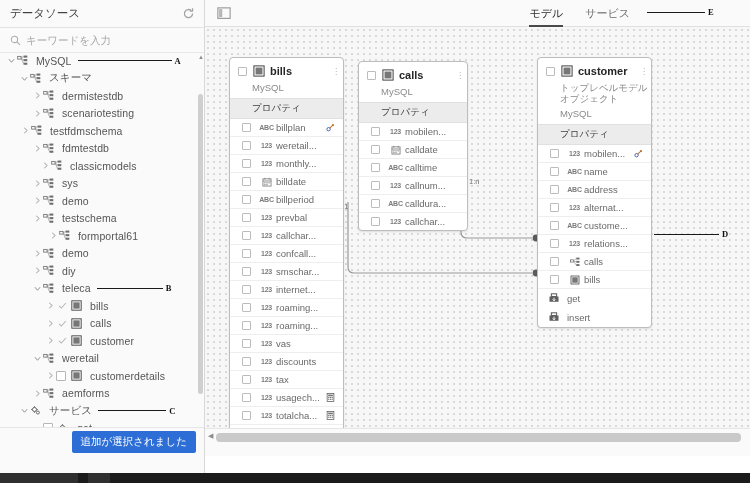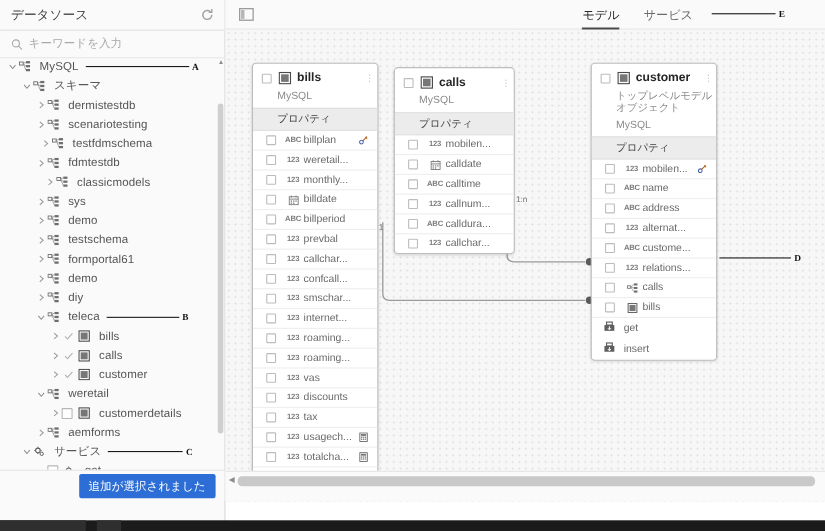--- a/index.html
+++ b/index.html
@@ -176,21 +176,21 @@
             <svg viewBox="0 0 16 16">
               <rect x="1" y="2" width="5" height="4" fill="none" stroke="#6d6d6d" stroke-width="1.2"></rect>
               <rect x="9.5" y="0.8" width="5.5" height="3" fill="#6d6d6d"></rect>
               <rect x="9.5" y="6" width="5.5" height="3" fill="#6d6d6d"></rect>
               <rect x="9.5" y="11.2" width="5.5" height="3" fill="#6d6d6d"></rect>
               <path d="M6,4 L9.5,2.3 M6,4 L9.5,7.5 M6,4 L9.5,12.7" stroke="#8a8a8a" stroke-width="1" fill="none"></path>
             </svg>
           </span>
           <span class="lbl">scenariotesting</span>
         </div>
-        <div class="row" style="padding-left: 36px; text-align: center;">
+        <div class="row" style="padding-left: 20px; text-align: center;">
           <span class="tw">
             <svg viewBox="0 0 8 8">
               <path d="M2.5 1 L6 4 L2.5 7" fill="none" stroke="#9a9a9a" stroke-width="1.1"></path>
             </svg>
           </span>
           <span class="ic">
             <svg viewBox="0 0 16 16">
               <rect x="1" y="2" width="5" height="4" fill="none" stroke="#6d6d6d" stroke-width="1.2"></rect>
               <rect x="9.5" y="0.8" width="5.5" height="3" fill="#6d6d6d"></rect>
               <rect x="9.5" y="6" width="5.5" height="3" fill="#6d6d6d"></rect>
@@ -278,21 +278,21 @@
             <svg viewBox="0 0 16 16">
               <rect x="1" y="2" width="5" height="4" fill="none" stroke="#6d6d6d" stroke-width="1.2"></rect>
               <rect x="9.5" y="0.8" width="5.5" height="3" fill="#6d6d6d"></rect>
               <rect x="9.5" y="6" width="5.5" height="3" fill="#6d6d6d"></rect>
               <rect x="9.5" y="11.2" width="5.5" height="3" fill="#6d6d6d"></rect>
               <path d="M6,4 L9.5,2.3 M6,4 L9.5,7.5 M6,4 L9.5,12.7" stroke="#8a8a8a" stroke-width="1" fill="none"></path>
             </svg>
           </span>
           <span class="lbl">testschema</span>
         </div>
-        <div class="row" style="padding-left: 32px;">
+        <div class="row" style="padding-left: 32px; margin-left: 16px;">
           <span class="tw">
             <svg viewBox="0 0 8 8">
               <path d="M2.5 1 L6 4 L2.5 7" fill="none" stroke="#9a9a9a" stroke-width="1.1"></path>
             </svg>
           </span>
           <span class="ic">
             <svg viewBox="0 0 16 16">
               <rect x="1" y="2" width="5" height="4" fill="none" stroke="#6d6d6d" stroke-width="1.2"></rect>
               <rect x="9.5" y="0.8" width="5.5" height="3" fill="#6d6d6d"></rect>
               <rect x="9.5" y="6" width="5.5" height="3" fill="#6d6d6d"></rect>

